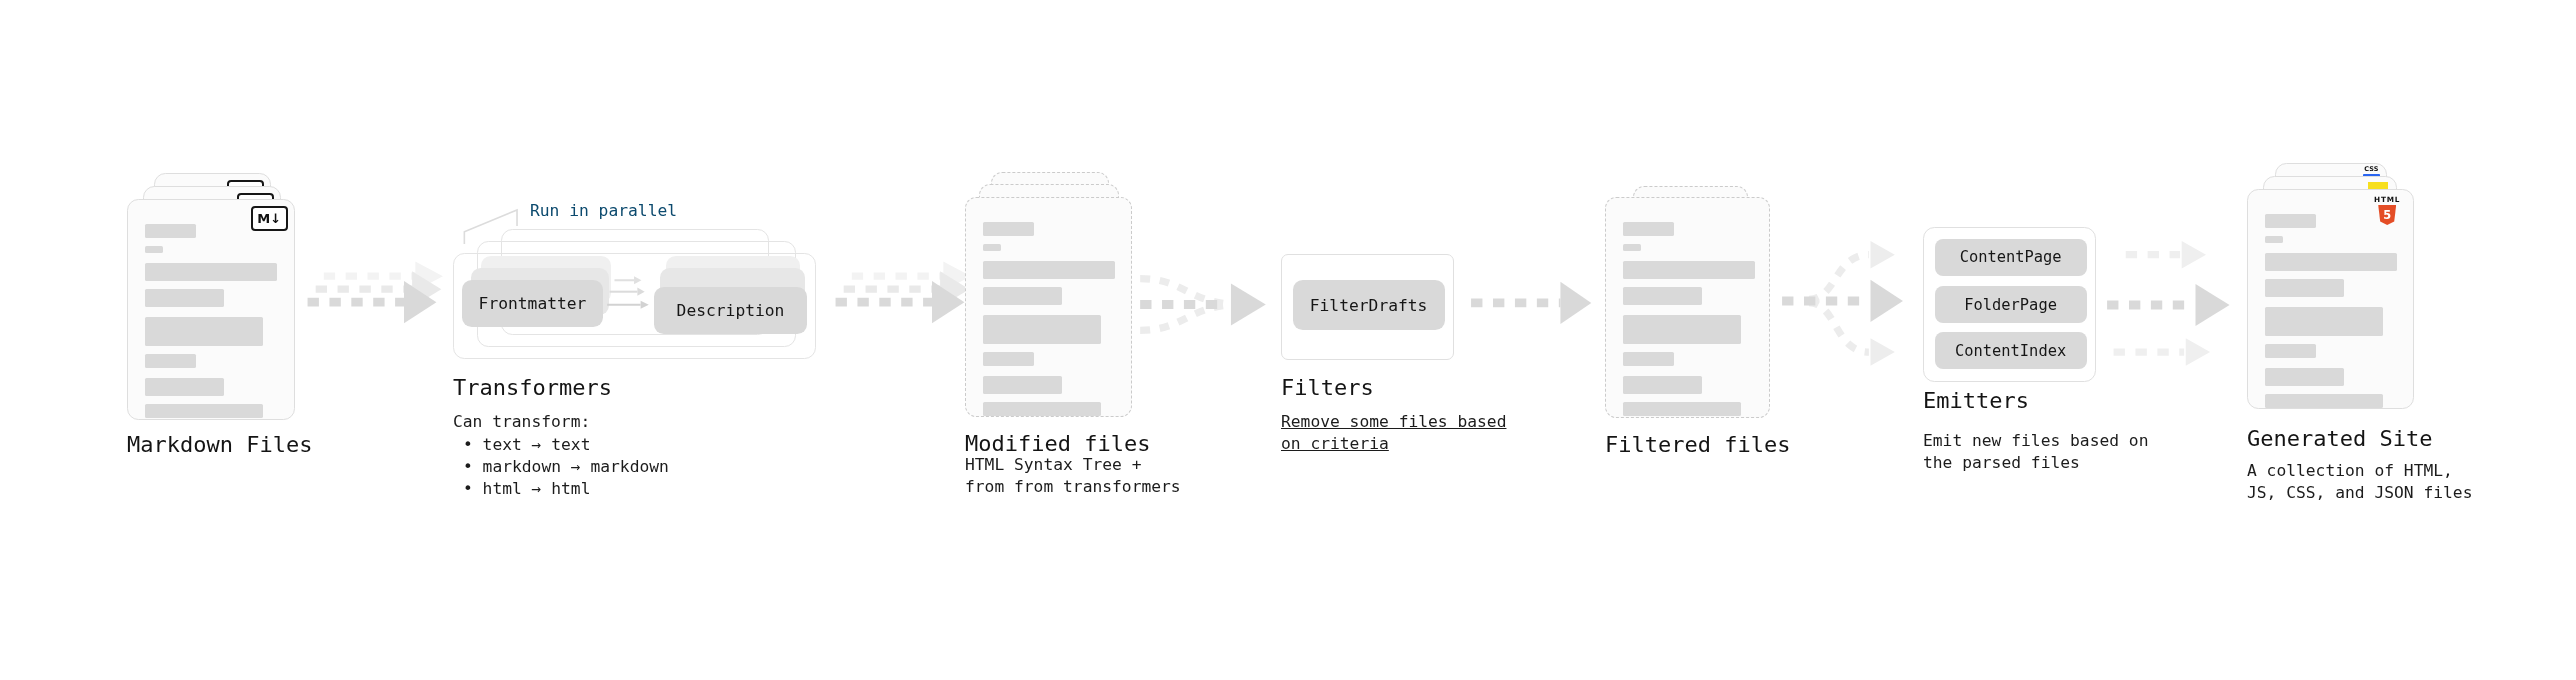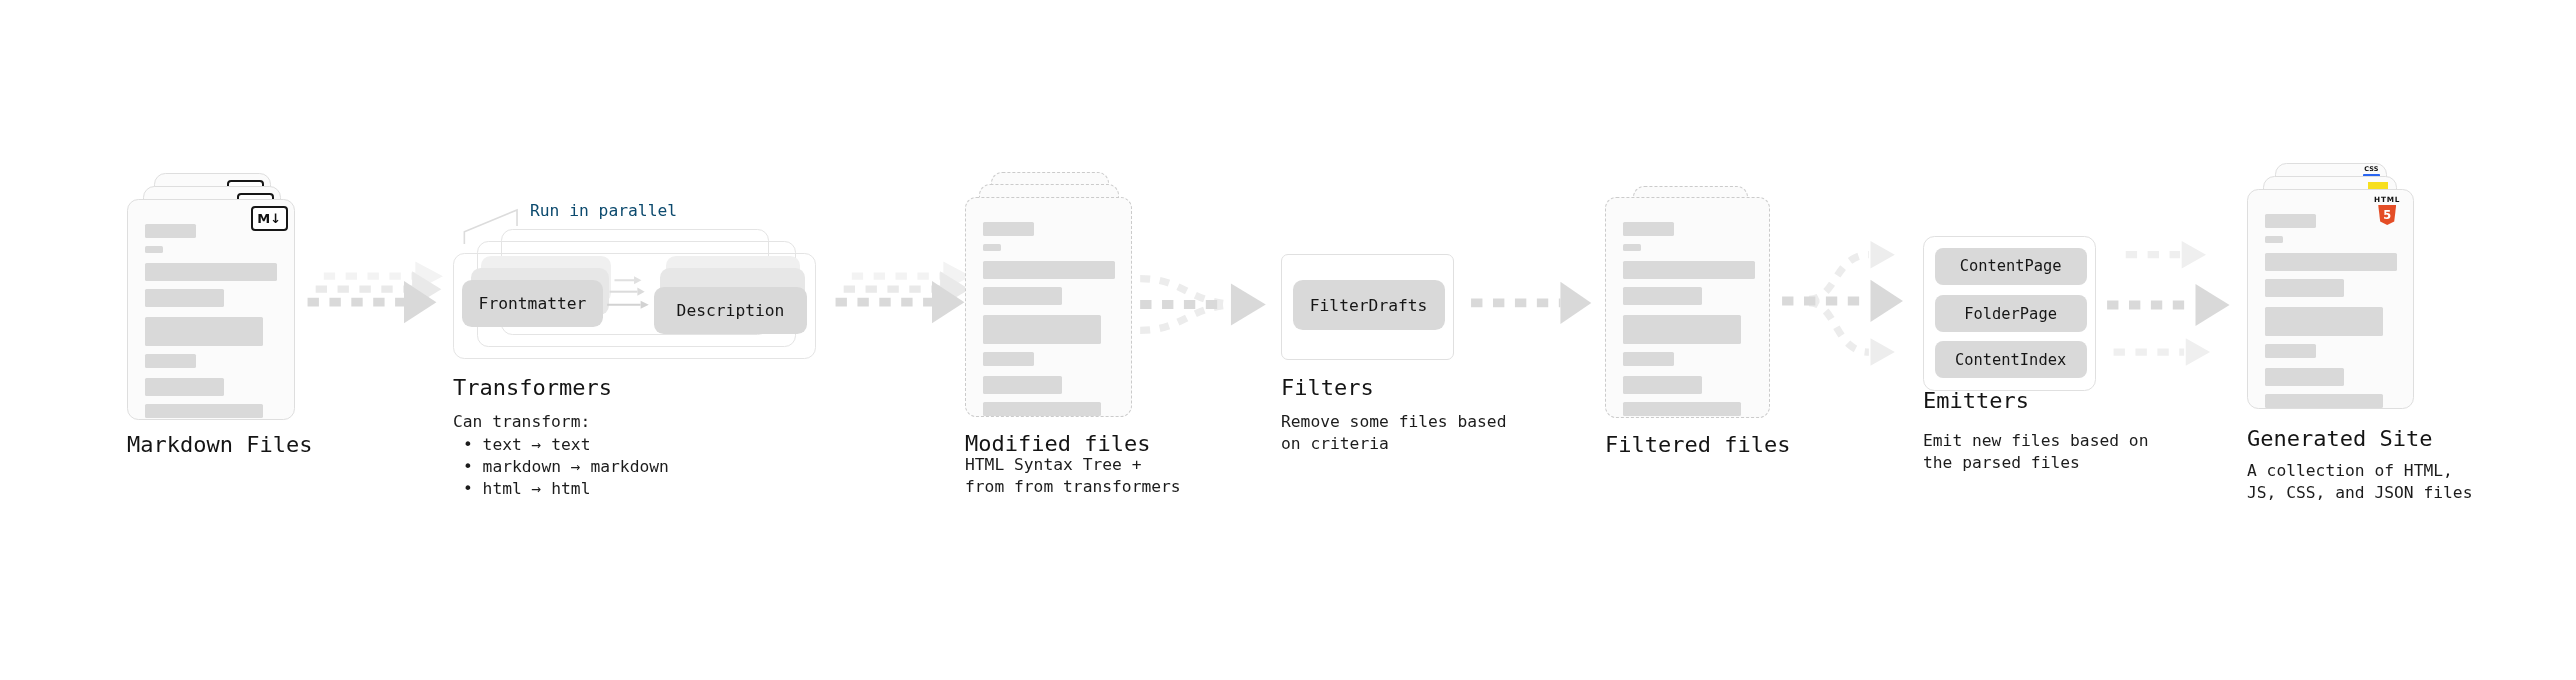--- a/index.html
+++ b/index.html
@@ -157,21 +157,21 @@
     <path d="M 5,13 C 55,13 65,40 112,44" fill="none" stroke="#ececec" stroke-width="9" stroke-dasharray="12 12"></path>
     <path d="M 5,77 C 55,77 65,50 112,46" fill="none" stroke="#ececec" stroke-width="9" stroke-dasharray="12 12"></path>
     <line x1="5" y1="45" x2="112" y2="45" stroke="#d9d9d9" stroke-width="11" stroke-dasharray="14 13"></line>
     <polygon points="117,19 117,71 160,45" fill="#d9d9d9"></polygon>
   </svg>
 
   <div class="panel-card" style="left:1281px;top:254px;width:173px;height:106px;border-radius:7px;">
     <div class="gray-box" style="left:10.6px;top:25px;width:152px;height:50px;">FilterDrafts</div>
   </div>
   <div class="stage-label" style="left:1281px;top:375px;">Filters</div>
-  <div class="body-text" style="left:1281px;top:411px;">
+  <div class="body-text" style="left:1281px;top:411px;text-decoration:underline;">
     <div>Remove some files based</div>
     <div>on criteria</div>
   </div>
 
   <svg class="abs" style="left:1467px;top:276px;" width="130" height="57" viewBox="0 0 160 70">
     <line x1="5" y1="33" x2="115" y2="33" stroke="#d9d9d9" stroke-width="11" stroke-dasharray="14 13"></line>
     <polygon points="115,7 115,59 153,33" fill="#d9d9d9"></polygon>
   </svg>
 
   <div>
@@ -193,21 +193,21 @@
 
   <svg class="abs" style="left:1778px;top:232px;" width="142" height="146" viewBox="0 0 175 180">
     <path d="M 38,83 C 72,83 70,28 112,28" fill="none" stroke="#ececec" stroke-width="9" stroke-dasharray="12 12"></path>
     <polygon points="114,11 114,45 144,28" fill="#ededed"></polygon>
     <path d="M 38,87 C 72,87 70,148 112,148" fill="none" stroke="#ececec" stroke-width="9" stroke-dasharray="12 12"></path>
     <polygon points="114,131 114,165 144,148" fill="#ededed"></polygon>
     <line x1="5" y1="85" x2="112" y2="85" stroke="#d9d9d9" stroke-width="11" stroke-dasharray="14 13"></line>
     <polygon points="114,59 114,111 154,85" fill="#d9d9d9"></polygon>
   </svg>
 
-  <div class="panel-card" style="left:1923px;top:227px;width:173px;height:155px;margin-top:9px;">
+  <div class="panel-card" style="left:1923px;top:227px;width:173px;height:155px;">
     <div class="gray-box" style="left:10.6px;top:10.6px;width:152px;height:37px;border-radius:8.1px;font-size:15.4px;">ContentPage</div>
     <div class="gray-box" style="left:10.6px;top:58px;width:152px;height:37px;border-radius:8.1px;font-size:15.4px;">FolderPage</div>
     <div class="gray-box" style="left:10.6px;top:104px;width:152px;height:37px;border-radius:8.1px;font-size:15.4px;">ContentIndex</div>
   </div>
   <div class="stage-label" style="left:1923px;top:388px;">Emitters</div>
   <div class="body-text" style="left:1923px;top:430px;">
     <div>Emit new files based on</div>
     <div>the parsed files</div>
   </div>
 

